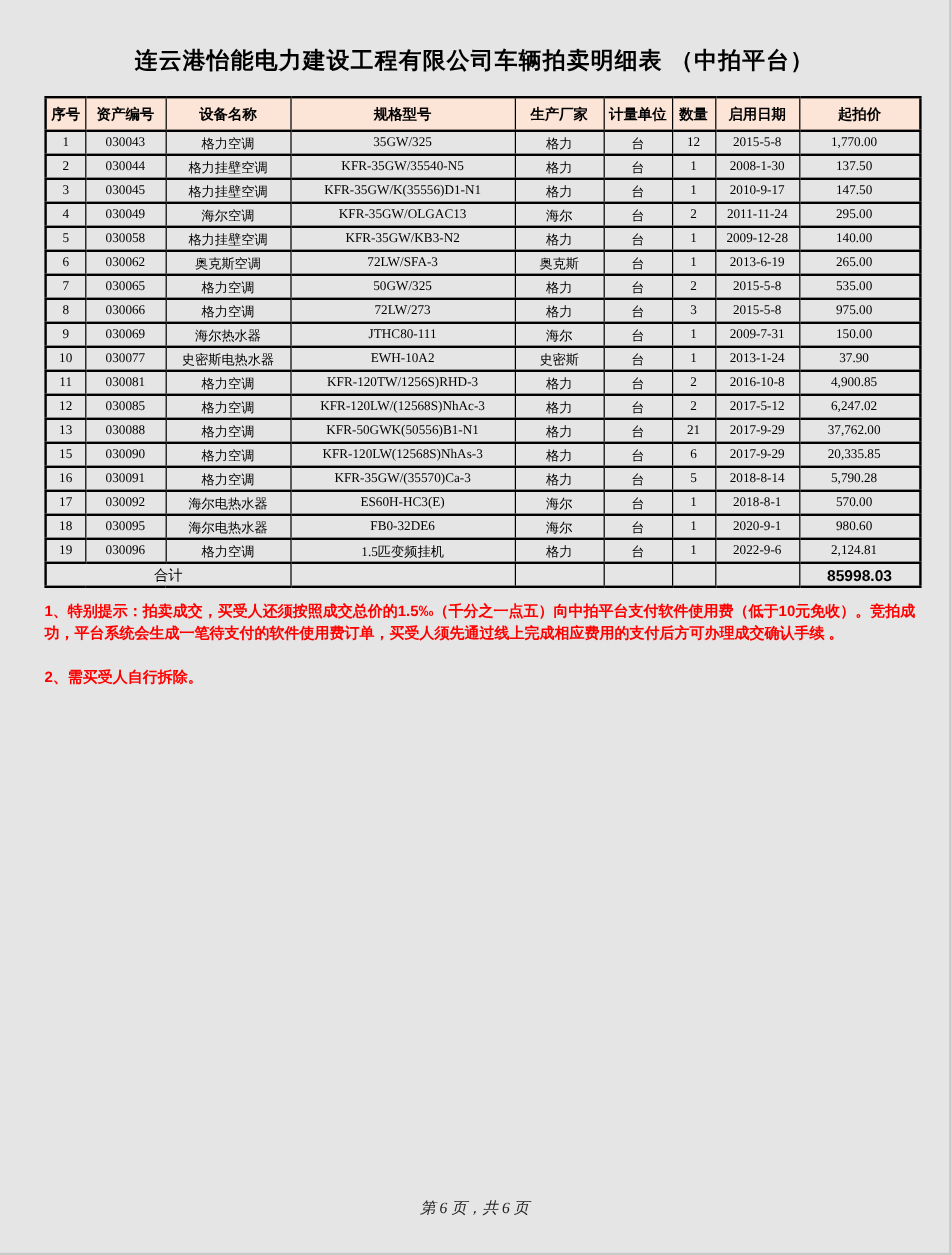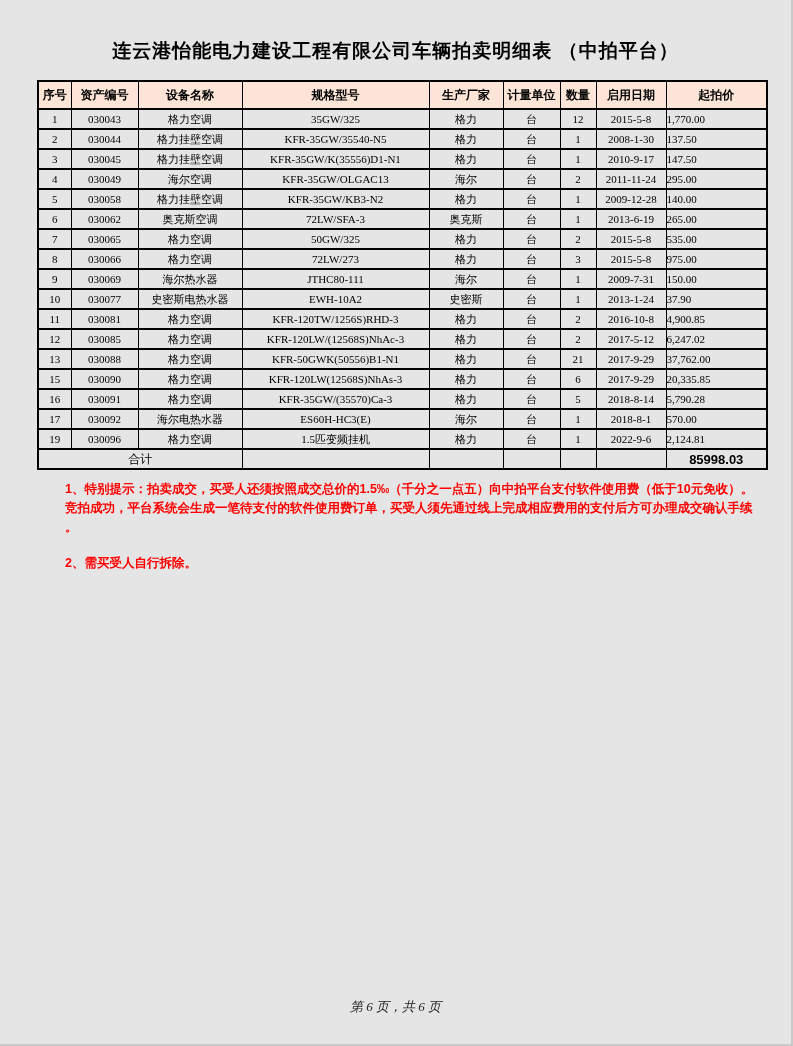--- a/index.html
+++ b/index.html
@@ -50,42 +50,41 @@
     font-size: 12px;
     font-weight: bold;
     font-family: "Liberation Sans", "DejaVu Sans", sans-serif;
   }
   table.auction td {
     height: 20px;
     font-size: 11px;
     font-family: "Liberation Serif", "DejaVu Serif", serif;
   }
   table.auction td.price {
-    text-align: left;
+    text-align: center;
     padding-right: 9px;
   }
   table.auction td.total-label {
     font-size: 12px;
   }
   table.auction td.total-value {
     font-weight: bold;
     font-size: 13px;
     text-align: center;
     font-family: "Liberation Sans", "DejaVu Sans", sans-serif;
   }
   .notes {
     margin: 10px 26px 0 37px;
   }
   .notes p {
     color: #ff0000;
     font-weight: bold;
     font-size: 12.5px;
     line-height: 19px;
     font-family: "Liberation Sans", "DejaVu Sans", sans-serif;
-    margin-left: 28px;
   }
   .notes p + p { margin-top: 17px; }
   .page-footer {
     position: absolute;
     bottom: 28px;
     left: 0;
     width: 100%;
     text-align: center;
     font-size: 13px;
     color: #222;
@@ -296,20 +295,31 @@
           <td>030092</td>
           <td>海尔电热水器</td>
           <td>ES60H-HC3(E)</td>
           <td>海尔</td>
           <td>台</td>
           <td>1</td>
           <td>2018-8-1</td>
           <td class="price">570.00</td>
         </tr>
         <tr>
+          <td>18</td>
+          <td>030095</td>
+          <td>海尔电热水器</td>
+          <td>FB0-32DE6</td>
+          <td>海尔</td>
+          <td>台</td>
+          <td>1</td>
+          <td>2020-9-1</td>
+          <td class="price">980.60</td>
+        </tr>
+        <tr>
           <td>19</td>
           <td>030096</td>
           <td>格力空调</td>
           <td>1.5匹变频挂机</td>
           <td>格力</td>
           <td>台</td>
           <td>1</td>
           <td>2022-9-6</td>
           <td class="price">2,124.81</td>
         </tr>

